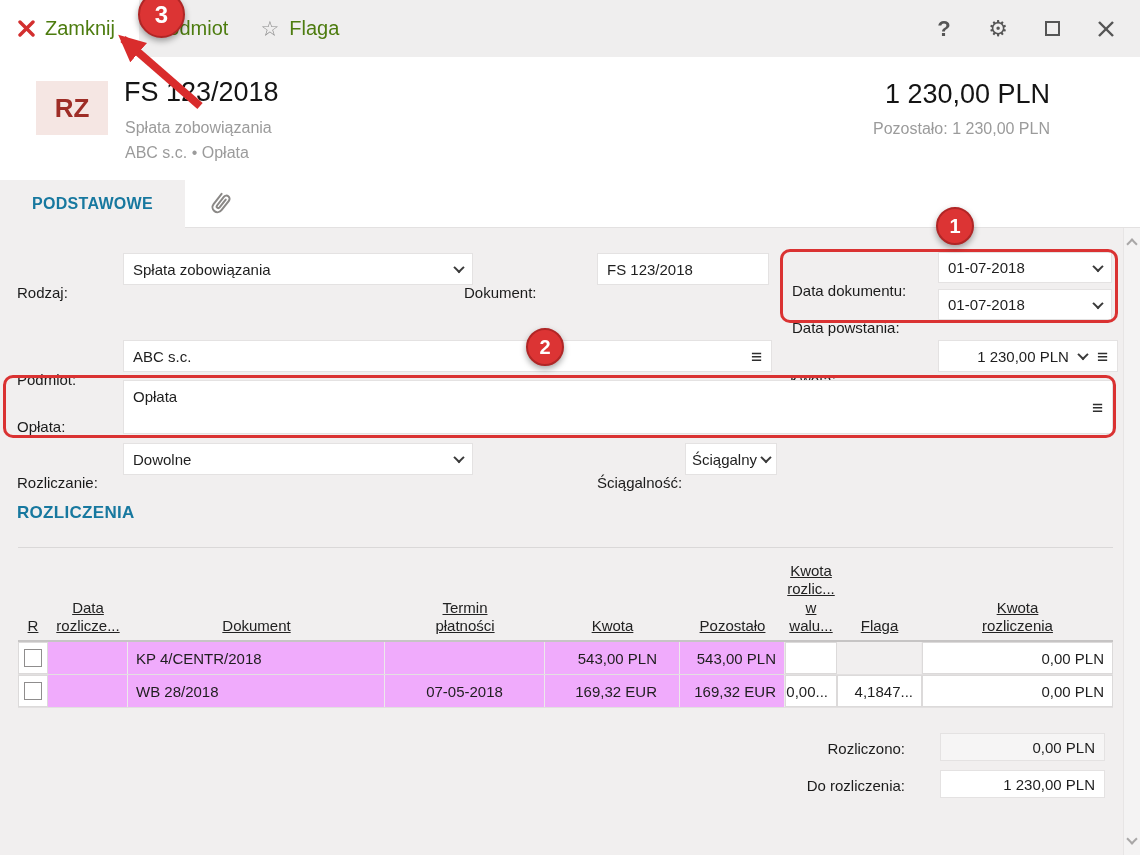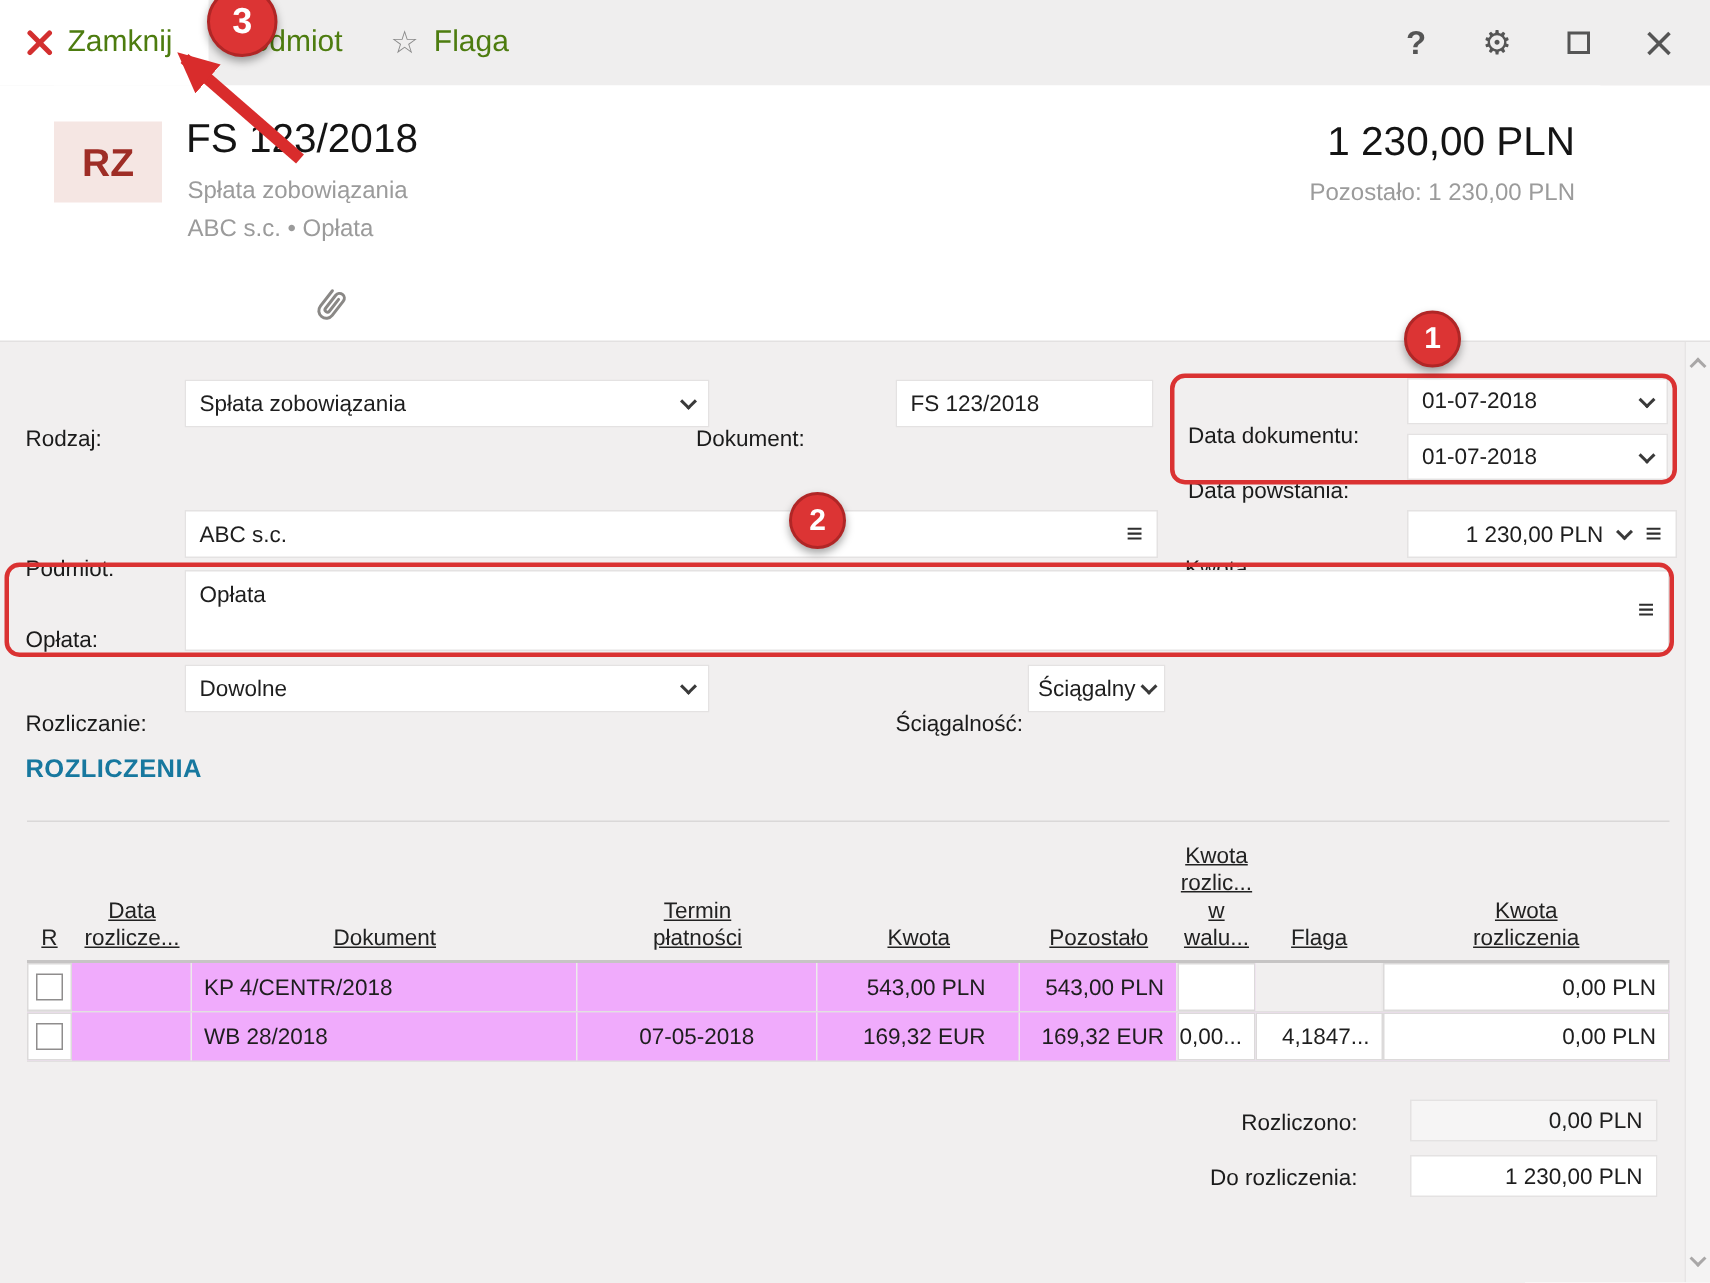--- a/index.html
+++ b/index.html
@@ -136,20 +136,21 @@
   <div class="header">
     <div class="rz-badge">RZ</div>
     <div class="doc-title">FS 123/2018</div>
     <div class="doc-sub1">Spłata zobowiązania</div>
     <div class="doc-sub2">ABC s.c.  •  Opłata</div>
     <div class="amount">1 230,00 PLN</div>
     <div class="remaining">Pozostało: 1 230,00 PLN</div>
   </div>
 
   <div class="tabbar">
+    <div class="tab-active">PODSTAWOWE</div>
     <div class="tab-clip">
       <svg width="26" height="30" viewBox="0 0 26 30" style="transform:rotate(38deg);">
         <path d="M8 6 v13 a5 5 0 0 0 10 0 V7 a3.2 3.2 0 0 0 -6.4 0 v11 a1.6 1.6 0 0 0 3.2 0 V8" fill="none" stroke="#8a8886" stroke-width="2" stroke-linecap="round"></path>
       </svg>
     </div>
   </div>
 
   <div class="content">
 
     <div class="lbl" style="left:17px; top:32px;">Rodzaj:</div>

